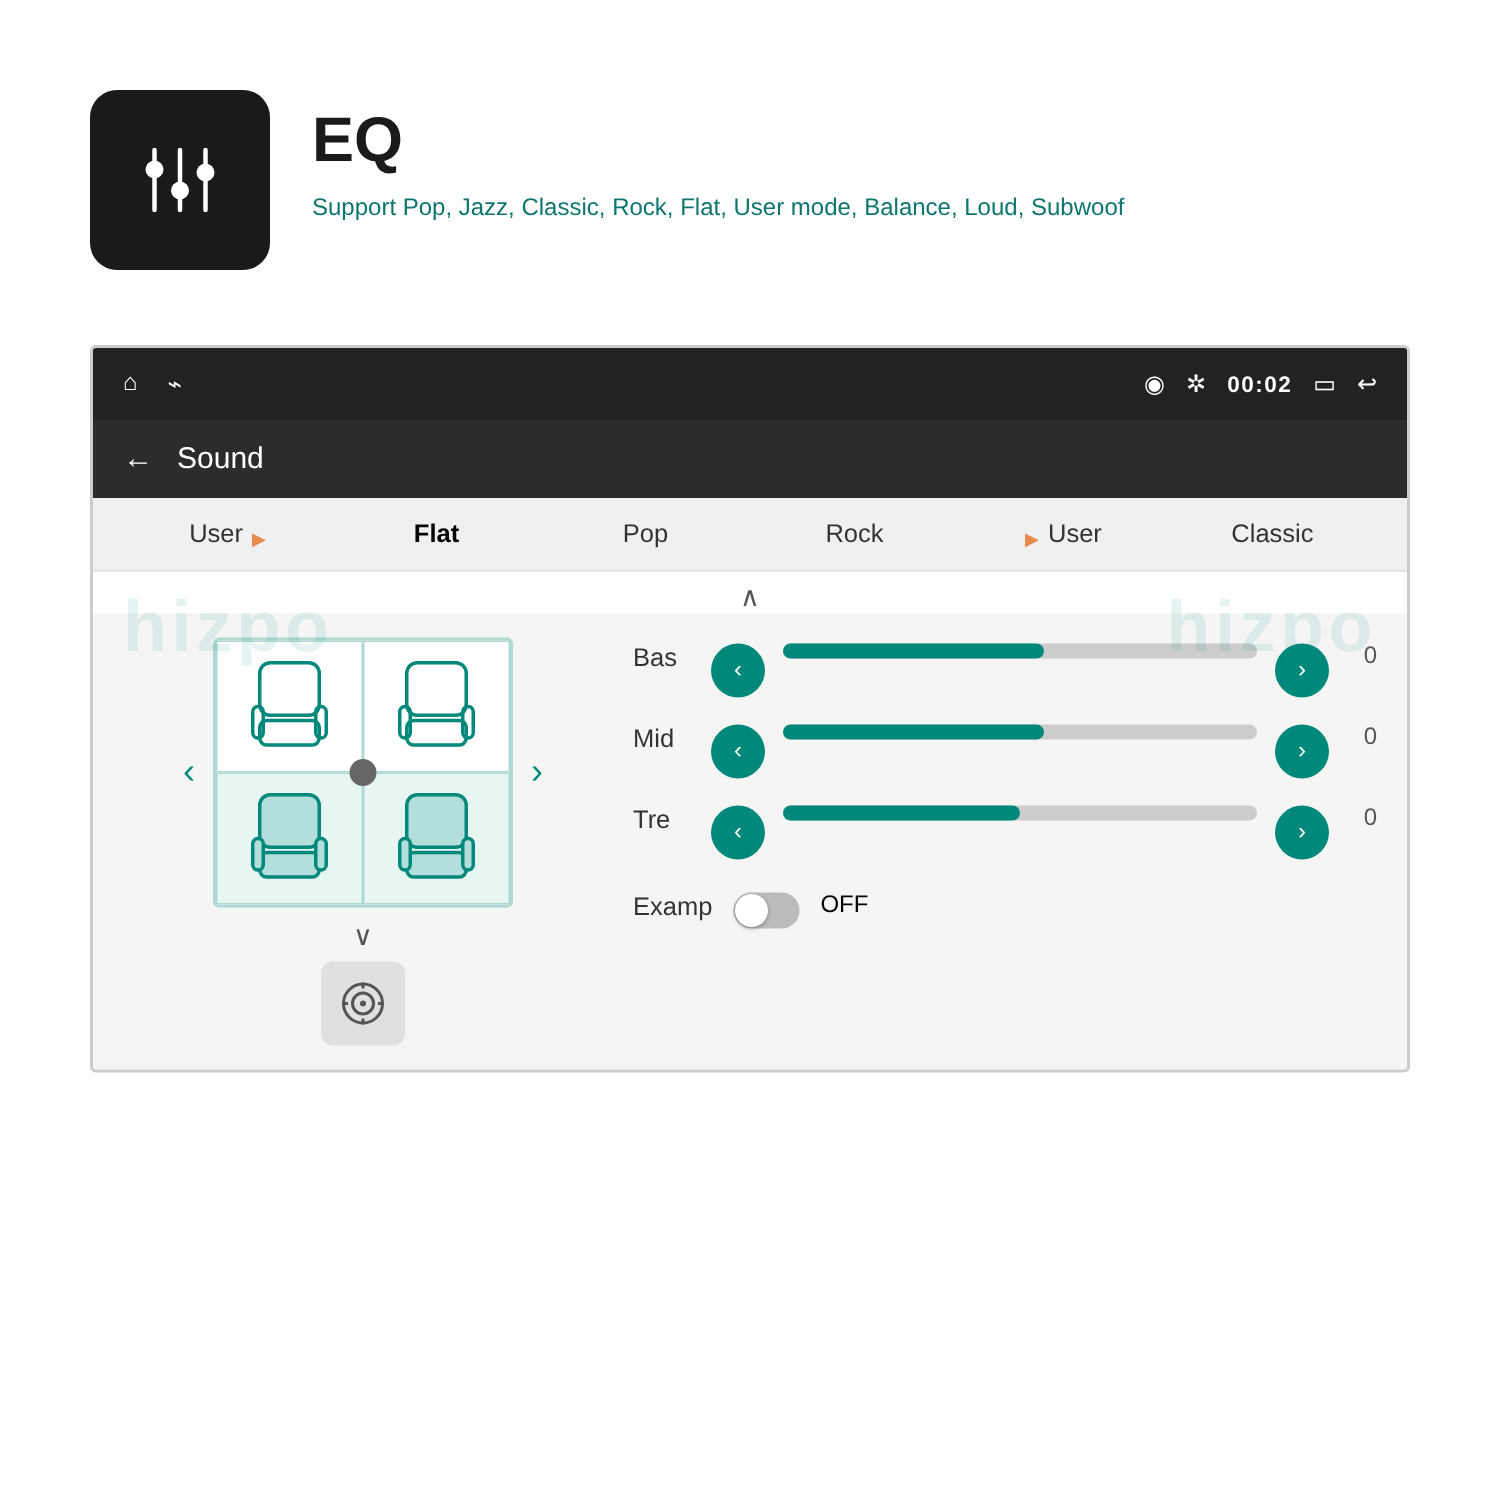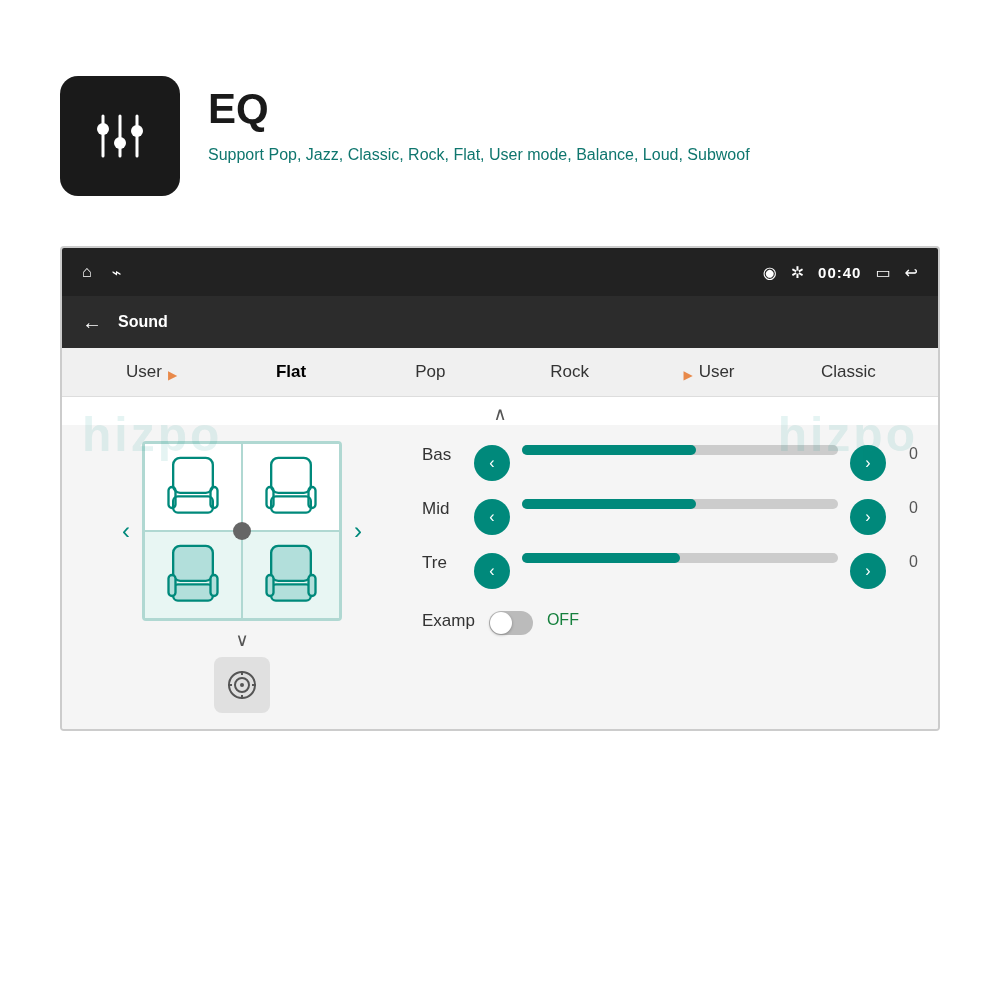--- a/index.html
+++ b/index.html
@@ -12,21 +12,20 @@
     }
 
     .page-wrapper {
       width: 1000px;
       height: 970px;
       background: #fff;
       display: flex;
       flex-direction: column;
       align-items: center;
       padding: 60px 60px 40px 60px;
-      margin-top: 16px;
     }
 
     
     .eq-header {
       display: flex;
       align-items: flex-start;
       gap: 28px;
       width: 100%;
       margin-bottom: 50px;
     }
@@ -121,22 +120,22 @@
       gap: 16px;
     }
 
     .back-arrow {
       color: #fff;
       font-size: 20px;
     }
 
     .sound-label {
       color: #fff;
-      font-size: 16px;
-      font-weight: 700;
+      font-size: 20px;
+      font-weight: 400;
     }
 
     
     .eq-modes-row {
       display: flex;
       align-items: center;
       background: #f0f0f0;
       padding: 14px 20px;
       border-bottom: 1px solid #ddd;
       gap: 0;
@@ -347,21 +346,21 @@
       background: #fff;
       border-radius: 50%;
       position: absolute;
       top: 1px;
       left: 1px;
       box-shadow: 0 1px 3px rgba(0,0,0,0.3);
     }
 
     .toggle-off-label {
       font-size: 16px;
-      color: #15803d;
+      color: #000000;
     }
 
     .modes-and-content {
       position: relative;
       overflow: hidden;
     }
   </style>
 </head>
 <body>
 
@@ -394,21 +393,21 @@
     <div class="status-bar">
       <div class="status-left">
 
         <span class="status-icon">⌂</span>
 
         <span class="status-icon">⌁</span>
       </div>
       <div class="status-right">
         <span class="status-icon">◉</span>
         <span class="status-icon">✲</span>
-        <span class="status-time">00:40</span>
+        <span class="status-time">00:02</span>
         <span class="status-icon">▭</span>
         <span class="status-icon">↩</span>
       </div>
     </div>
 
     <div class="sound-bar">
       <span class="back-arrow">←</span>
       <span class="sound-label">Sound</span>
     </div>
 

